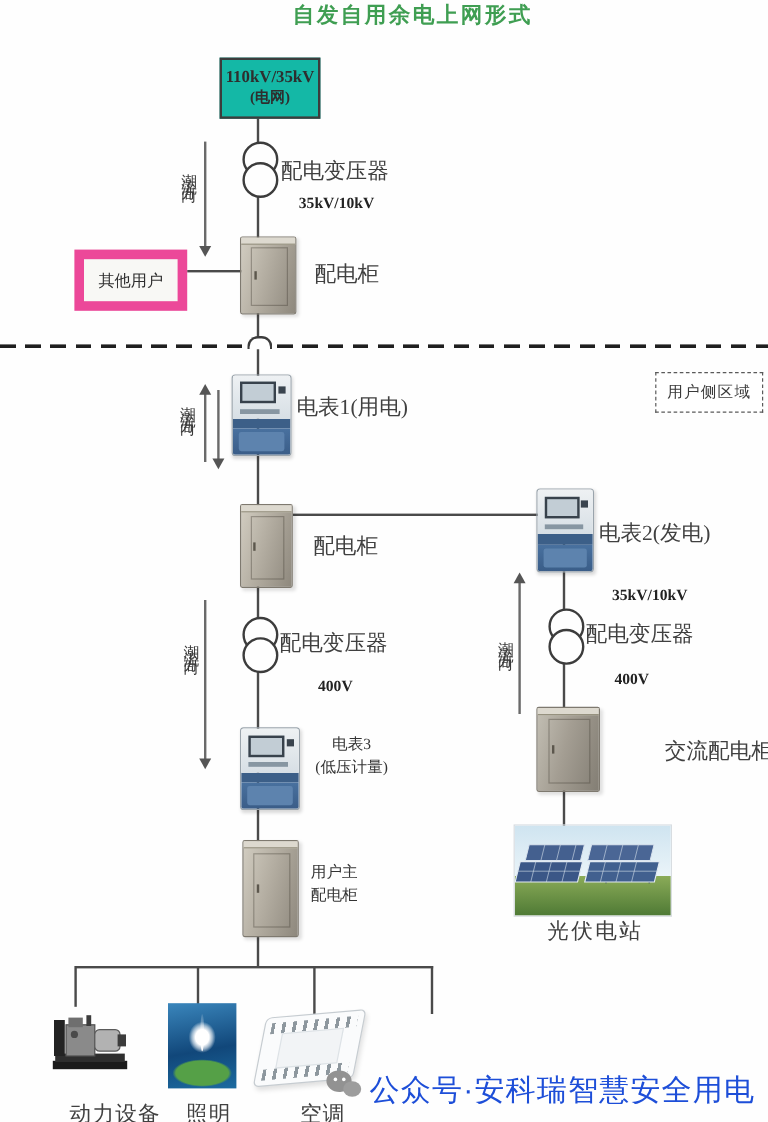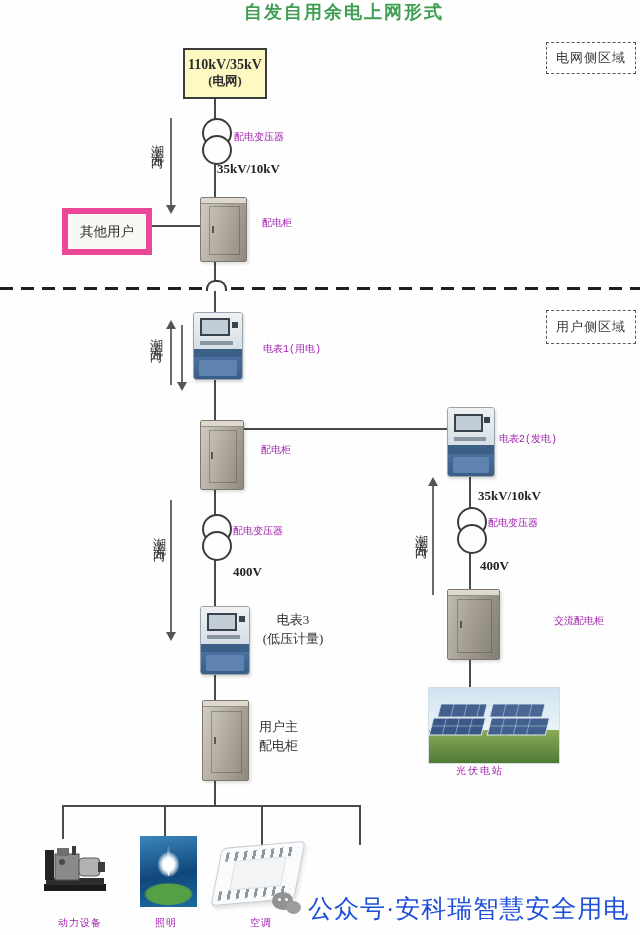--- a/index.html
+++ b/index.html
@@ -2,44 +2,44 @@
 <html><head>
 <meta charset="utf-8">
 <style>
   html,body{margin:0;padding:0;background:#ffffff;}
   #canvas{position:relative;width:640px;height:935px;background:#fefefe;overflow:hidden;
           font-family:"Liberation Serif","DejaVu Serif",serif;color:#2e2e2e;}
   .abs{position:absolute;}
   
   .title{left:0;top:6;width:640px;text-align:center;font-size:18px;font-weight:bold;
          color:#3f9e52;letter-spacing:2px;z-index:5;margin-left:24px;}
-  .lbl{font-size:10px;color:#a21caf;white-space:nowrap;z-index:5;font-family:Liberation Mono, monospace;}
+  .lbl{font-size:18px;color:#404040;white-space:nowrap;z-index:5;}
   .lbl2{font-size:13px;color:#333;line-height:1.45;text-align:center;z-index:5;}
-  .volt{font-size:13px;font-weight:600;color:#222;white-space:nowrap;z-index:5;}
+  .volt{font-size:13px;font-weight:600;color:#222;white-space:nowrap;z-index:5;padding-left:32px;}
   .vtext{writing-mode:vertical-rl;text-orientation:upright;font-size:13px;color:#3a3a3a;
          letter-spacing:4px;z-index:5;}
   .region{border:1px dashed #5a5a5a;font-size:13px;color:#3a3a3a;display:flex;
           align-items:center;justify-content:center;background:#fff;z-index:5;letter-spacing:1px;}
   
   .vline{width:2px;background:#4a4a4a;z-index:1;}
   .hline{height:2px;background:#4a4a4a;z-index:1;}
   .divider{left:0;top:287px;width:640px;height:3px;z-index:1;
            background:repeating-linear-gradient(90deg,#1f1f1f 0 13px,transparent 13px 21px);}
   .cross-arc{left:206px;top:280px;width:17px;height:9px;background:#fefefe;z-index:2;
              border:2px solid #3c3c3c;border-bottom:none;border-radius:9px 9px 0 0;}
   .ah{width:0;height:0;z-index:2;}
   .ah-down{border-left:5px solid transparent;border-right:5px solid transparent;border-top:9px solid #555;}
   .ah-up{border-left:5px solid transparent;border-right:5px solid transparent;border-bottom:9px solid #555;}
   .aline{width:1.5px;background:#6a6a6a;z-index:1;}
   
   .nodebox{border:2px solid #3c3c3c;display:flex;flex-direction:column;align-items:center;
-           justify-content:center;z-index:3;background:#fef9c3;}
+           justify-content:center;z-index:3;background:#14b8a6;}
   .nodebox .bl1{font-size:14px;font-weight:bold;}
   .nodebox .bl2{font-size:12.5px;font-weight:bold;}
-  .plainbox{border:6px solid #ec4899;background:#f8f8f5;display:flex;align-items:center;
+  .plainbox{border:8px solid #ec4899;background:#f8f8f5;display:flex;align-items:center;
             justify-content:center;font-size:13.5px;z-index:3;}
   
   .tcirc{width:26px;height:26px;border:2px solid #3c3c3c;border-radius:50%;background:#fefefe;z-index:2;}
   
   .cabinet{background:linear-gradient(105deg,#d2cdc1 0%,#b4aea2 45%,#8e887d 100%);
            border:1px solid #7e796f;border-radius:2px;z-index:3;box-shadow:2px 2px 3px rgba(0,0,0,0.12);}
   .cab-lid{position:absolute;left:0;top:0;right:0;height:5px;background:#ddd9cf;border-bottom:1px solid #96917f;}
   .cab-door{position:absolute;left:18%;right:14%;top:13%;bottom:9%;border:1px solid rgba(60,55,45,0.35);}
   .cab-handle{position:absolute;left:24%;top:45%;width:2px;height:7px;background:#5c574d;}
   
@@ -76,21 +76,20 @@
   .wx-b2{position:absolute;left:14px;top:11px;width:15px;height:13px;background:#9d9d9d;border-radius:50%;}
   .wx-e{position:absolute;width:3px;height:3px;background:#fff;border-radius:50%;}
 </style>
 </head>
 <body>
 
 <div id="canvas">
 
   <div class="abs title">自发自用余电上网形式</div>
 
-  <div class="abs region" style="left:546px;top:42px;width:88px;height:30px;">电网侧区域</div>
   <div class="abs region" style="left:546px;top:310px;width:88px;height:32px;">用户侧区域</div>
 
   <div class="abs vline" style="left:214px;top:95px;height:711px;"></div>
   <div class="abs hline" style="left:140px;top:225px;width:75px;"></div>
   <div class="abs hline" style="left:244px;top:428px;width:226px;"></div>
   <div class="abs vline" style="left:469px;top:429px;height:260px;"></div>
   <div class="abs hline" style="left:63px;top:805px;width:298px;"></div>
   <div class="abs vline" style="left:62px;top:805px;height:34px;"></div>
   <div class="abs vline" style="left:164px;top:805px;height:32px;"></div>
   <div class="abs vline" style="left:261px;top:805px;height:40px;"></div>
@@ -126,21 +125,21 @@
     <div class="meter-top">
       <div class="meter-screen"></div>
       <div class="meter-btn"></div>
       <div class="meter-bar"></div>
     </div>
     <div class="meter-mid"></div>
     <div class="meter-bot">
       <div class="meter-panel"></div>
     </div>
   </div>
-  <div class="abs lbl" style="left:247px;top:342px;margin-left:16px;">电表1(用电)</div>
+  <div class="abs lbl" style="left:247px;top:327px;">电表1(用电)</div>
 
   <div class="abs vtext" style="left:147px;top:328px;">潮流方向</div>
   <div class="abs aline" style="left:170px;top:328px;height:57px;"></div>
   <div class="abs ah ah-up" style="left:166px;top:320px;"></div>
   <div class="abs aline" style="left:181px;top:325px;height:58px;"></div>
   <div class="abs ah ah-down" style="left:177px;top:382px;"></div>
 
   <div class="abs cabinet" style="left:200px;top:420px;width:42px;height:68px;">
     <div class="cab-lid"></div>
     <div class="cab-door"></div>

